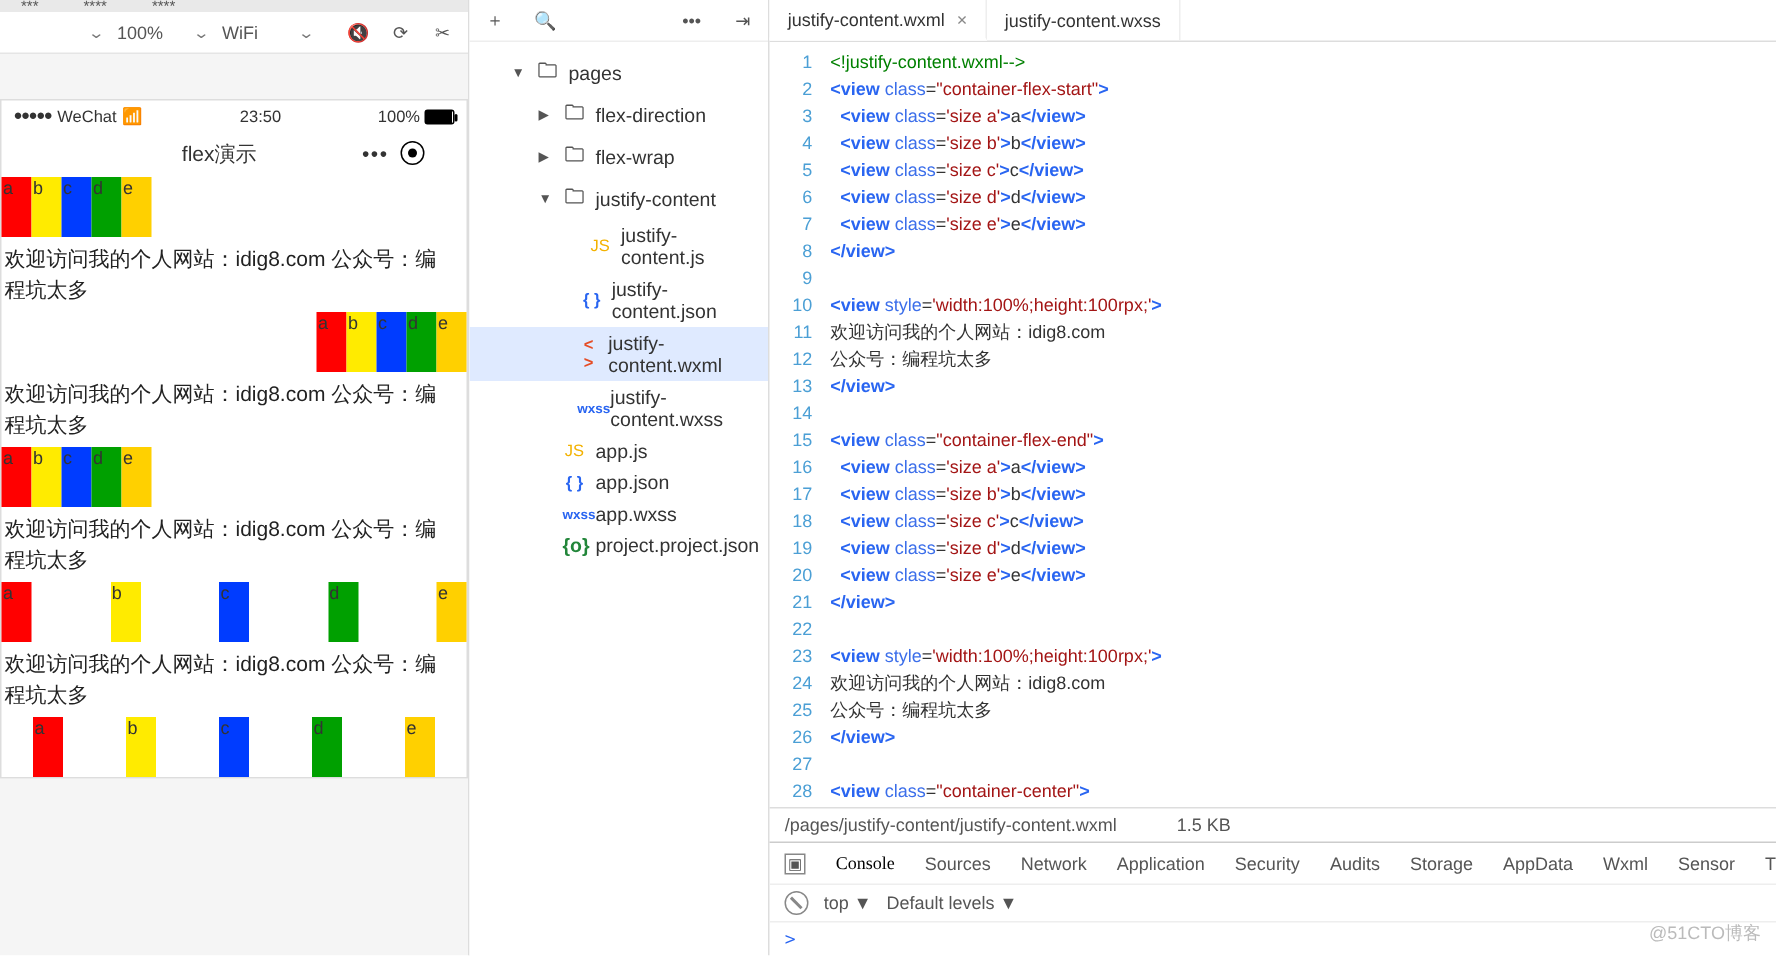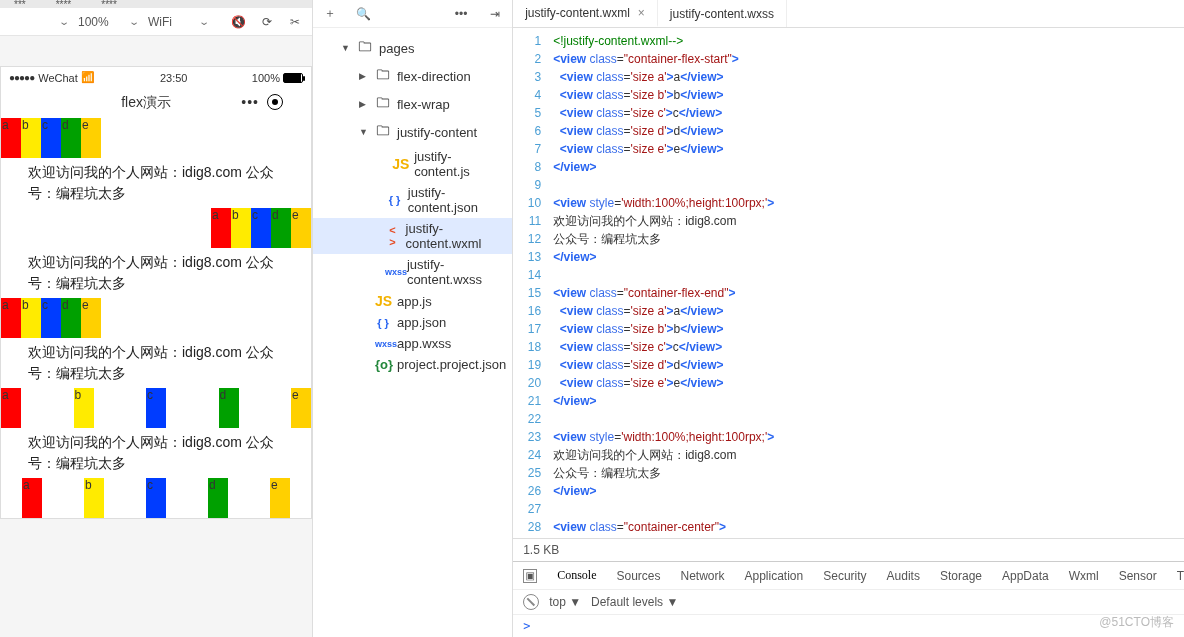--- a/index.html
+++ b/index.html
@@ -30,34 +30,34 @@
 .nav-target { width:16px; height:16px; border:1px solid #000; border-radius:50%; display:flex; justify-content:center; align-items:center;}
 .nav-target:before{content:"";width:6px;height:6px;border-radius:50%;background:#000;}
 .page-body { flex:1; font-size:14px; padding:0; }
 .flex-row { display:flex; }
 .flex-row.start { justify-content:flex-start; }
 .flex-row.end { justify-content:flex-end; }
 .flex-row.between { justify-content:space-between; }
 .flex-row.around { justify-content:space-around; }
 .box { width:20px; height:40px; font-size:12px; line-height:14px; padding-left:1px;}
 .red{background:#ff0000;} .yellow{background:#ffeb00;} .blue{background:#003cff;} .green{background:#00a000;} .yellow2{background:#ffd000;}
-.desc { padding:4px 11px 4px 2px; line-height:1.5; font-size:14px; color:#222;margin-left:25px;}
+.desc { padding:4px 11px 4px 2px; line-height:1.5; font-size:14px; color:#222;}
 .noshrink{white-space:normal;}
 
 
 .tree-panel { width: 290px; border-right:1px solid #ddd; display:flex; flex-direction:column; background:#fff;}
 .tree-toolbar { display:flex; align-items:center; gap:16px; padding:6px 8px; border-bottom:1px solid #eee; height:28px;}
 .tree-toolbar .sep{flex:1;}
 .tree { flex:1; overflow:auto; padding-top:6px; font-size:13px;}
 .tree-item { display:flex; align-items:center; gap:6px; padding:3px 6px 3px 0; cursor:default;}
 .tree-item.selected{background:#dfeaff;}
 .tree-icon{width:16px;text-align:center;font-weight:bold;}
 .ti-arrow{font-size:9px;color:#555;width:10px;display:inline-block;}
 .folder{color:#555;}
-.js-i{color:#f3b200;font-size:14px;font-weight:bold;}
+.js-i{color:#f3b200;font-size:11px;font-weight:normal;}
 .json-i{color:#2965f1;font-size:11px;font-weight:bold;}
 .wxml-i{color:#e54d26;font-size:11px;}
 .wxss-i{color:#2965f1;font-size:9px;font-weight:bold;}
 .proj-i{color:#22863a;}
 .ind{display:inline-block;}
 .i1{width:22px;} .i2{width:40px;} .i3{width:58px;}
 
 
 .editor-panel { flex:1; display:flex; flex-direction:column; }
 .ed-tabs { display:flex; border-bottom:1px solid #ddd; height:28px; }
@@ -379,20 +379,21 @@
         <div class="ed-line">
           <div class="gutter">27</div>
           <div class="code"></div>
         </div>
         <div class="ed-line">
           <div class="gutter">28</div>
           <div class="code"><span class="c-tag">&lt;view</span> <span class="c-attr">class</span>=<span class="c-str">"container-center"</span><span class="c-tag">&gt;</span></div>
         </div>
       </div>
     <div class="ed-status">
+      <span>/pages/justify-content/justify-content.wxml</span>
       <span>1.5 KB</span>
     </div>
     <div class="devtools">
       <div class="dt-tabs" id="dt-tabs">
         <div class="sq">▣</div>
       <span class="active">Console</span>
           <span>Sources</span>
           <span>Network</span>
           <span>Application</span>
           <span>Security</span>

